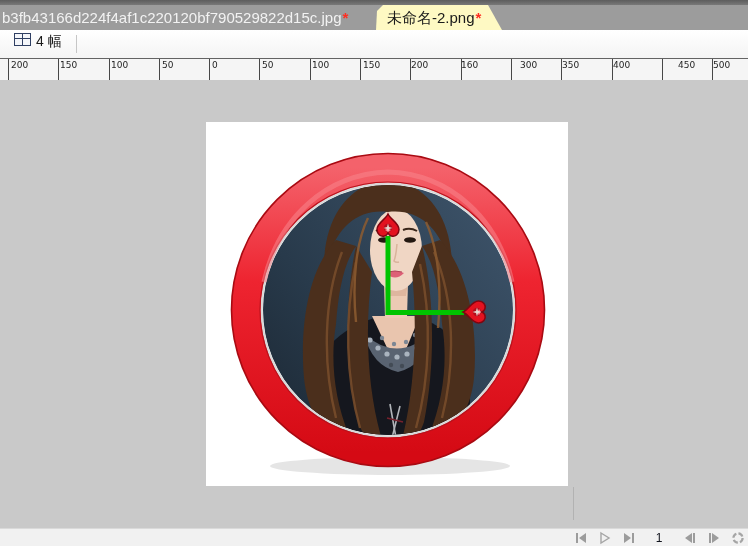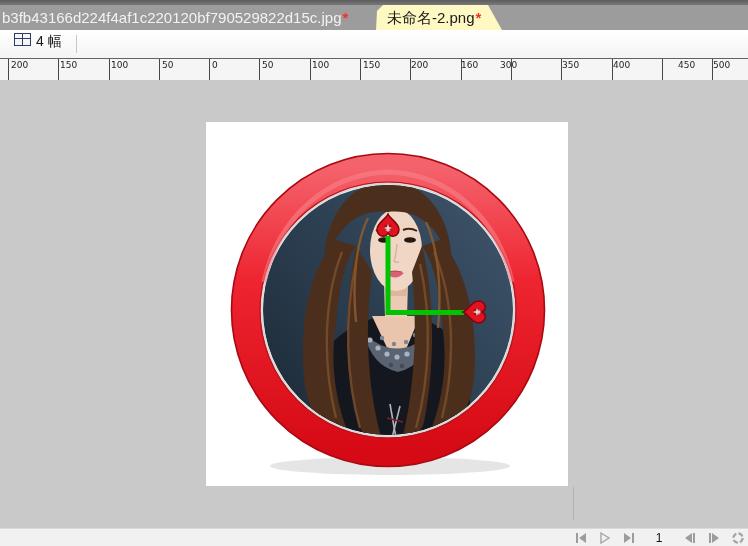--- a/index.html
+++ b/index.html
@@ -90,21 +90,21 @@
   <span class="ruler-label" style="left:11px">200</span>
   <span class="ruler-label" style="left:60px">150</span>
   <span class="ruler-label" style="left:111px">100</span>
   <span class="ruler-label" style="left:162px">50</span>
   <span class="ruler-label" style="left:212px">0</span>
   <span class="ruler-label" style="left:262px">50</span>
   <span class="ruler-label" style="left:312px">100</span>
   <span class="ruler-label" style="left:363px">150</span>
   <span class="ruler-label" style="left:411px">200</span>
   <span class="ruler-label" style="left:461px">160</span>
-  <span class="ruler-label" style="left:500px">300</span>
+  <span class="ruler-label" style="left:520px">300</span>
   <span class="ruler-label" style="left:562px">350</span>
   <span class="ruler-label" style="left:613px">400</span>
   <span class="ruler-label" style="left:678px">450</span>
   <span class="ruler-label" style="left:713px">500</span>
 </div>
 
 <div class="canvas">
   <div class="artboard">
     <svg width="362" height="364" viewBox="0 0 362 364">
       <defs>

